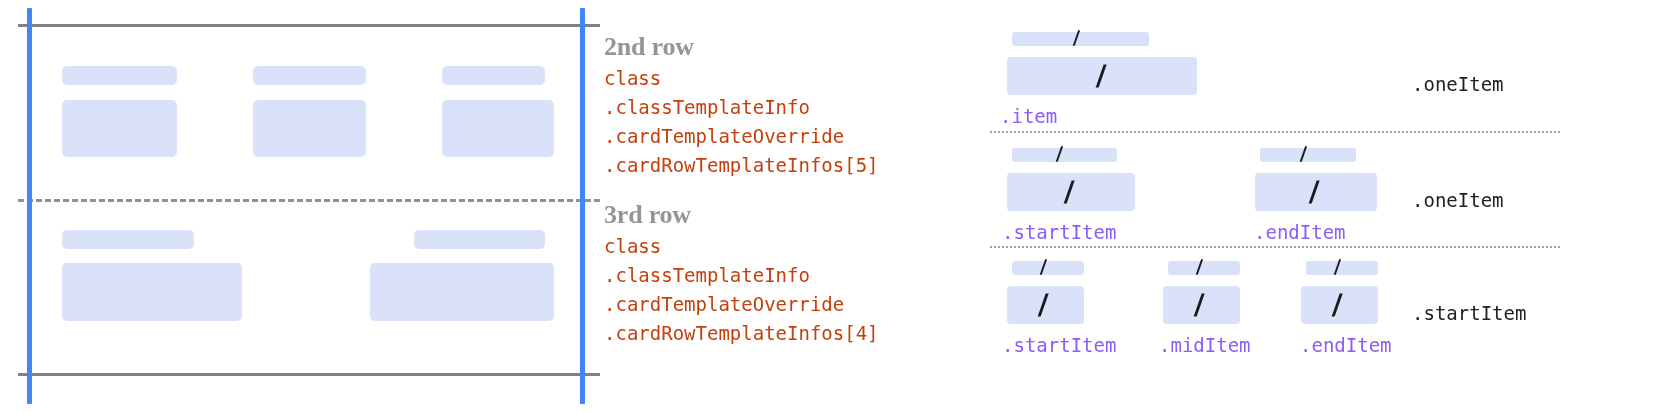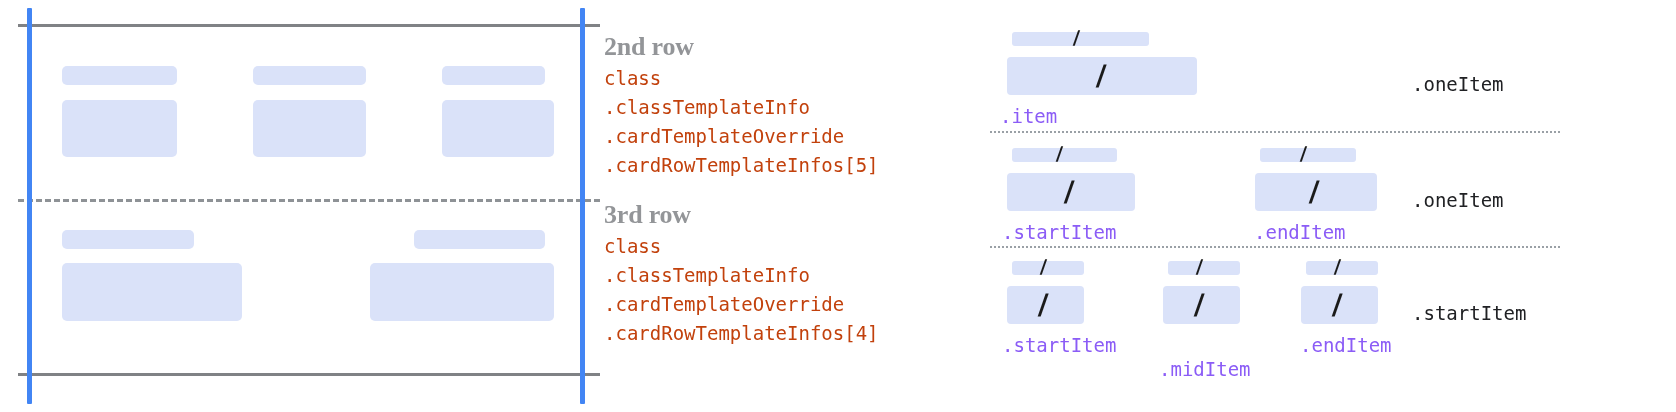--- a/index.html
+++ b/index.html
@@ -232,21 +232,21 @@
         <div class="slot-box" style="left:0px; top:31px; width:77px; height:38px;"></div>
         <div class="slash" style="left:31px; top:36px; font-size:28px;">/</div>
         <div class="slot-caption" style="left:-5px; top:79px;">.startItem</div>
       </div>
 
       <div class="slot" style="left:203px; top:0; width:160px; height:80px;">
         <div class="slot-bar" style="left:5px; top:6px; width:72px;"></div>
         <div class="slash" style="left:33px; top:2px; font-size:19px;">/</div>
         <div class="slot-box" style="left:0px; top:31px; width:77px; height:38px;"></div>
         <div class="slash" style="left:31px; top:36px; font-size:28px;">/</div>
-        <div class="slot-caption" style="left:-4px; top:79px;margin-top:24px;">.midItem</div>
+        <div class="slot-caption" style="left:-4px; top:79px;">.midItem</div>
       </div>
 
       <div class="slot" style="left:341px; top:0; width:160px; height:80px;">
         <div class="slot-bar" style="left:5px; top:6px; width:72px;"></div>
         <div class="slash" style="left:33px; top:2px; font-size:19px;">/</div>
         <div class="slot-box" style="left:0px; top:31px; width:77px; height:38px;"></div>
         <div class="slash" style="left:31px; top:36px; font-size:28px;">/</div>
         <div class="slot-caption" style="left:-1px; top:79px;">.endItem</div>
       </div>
 

